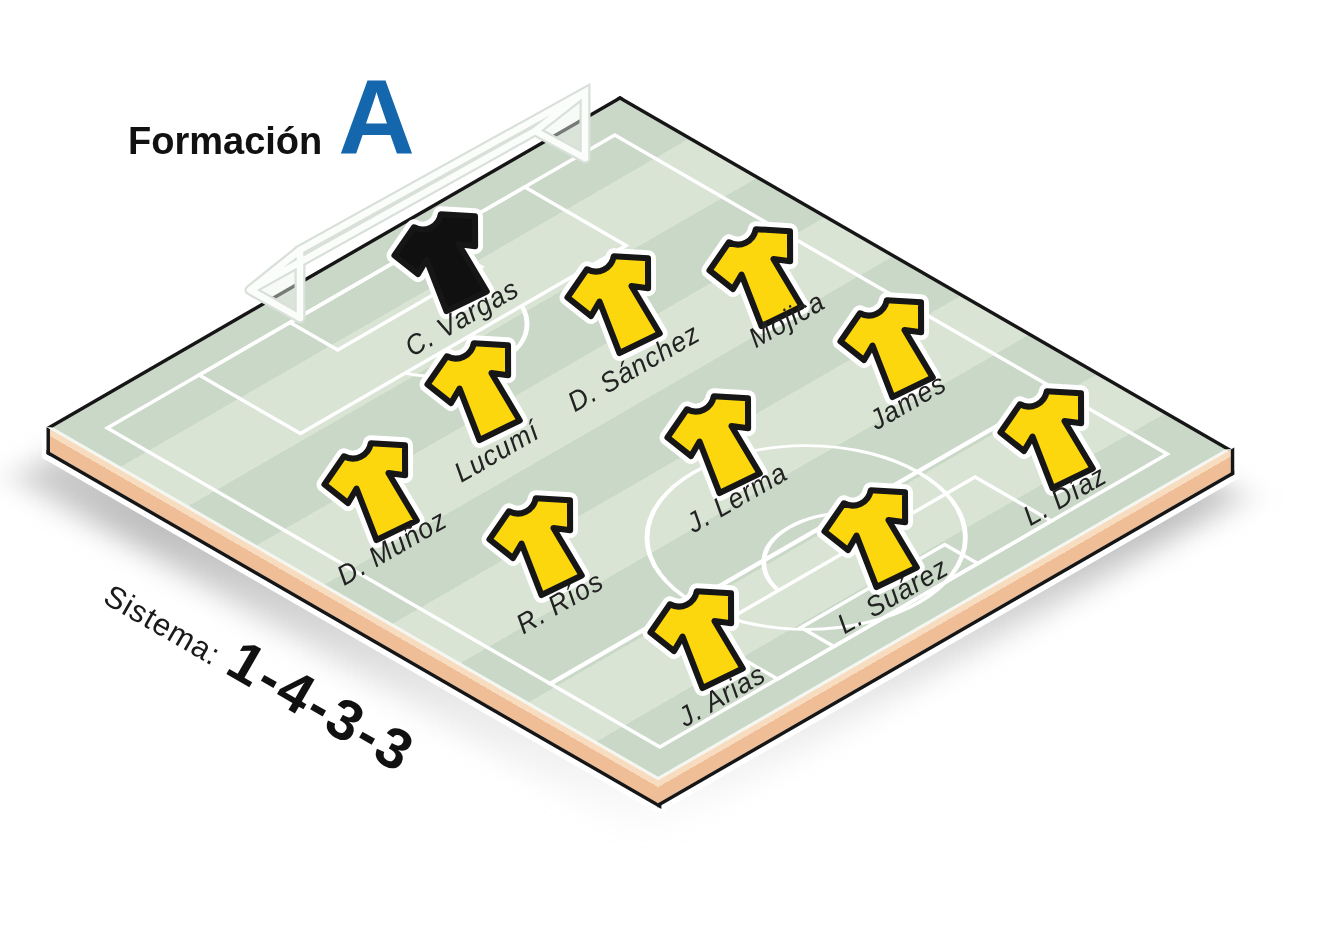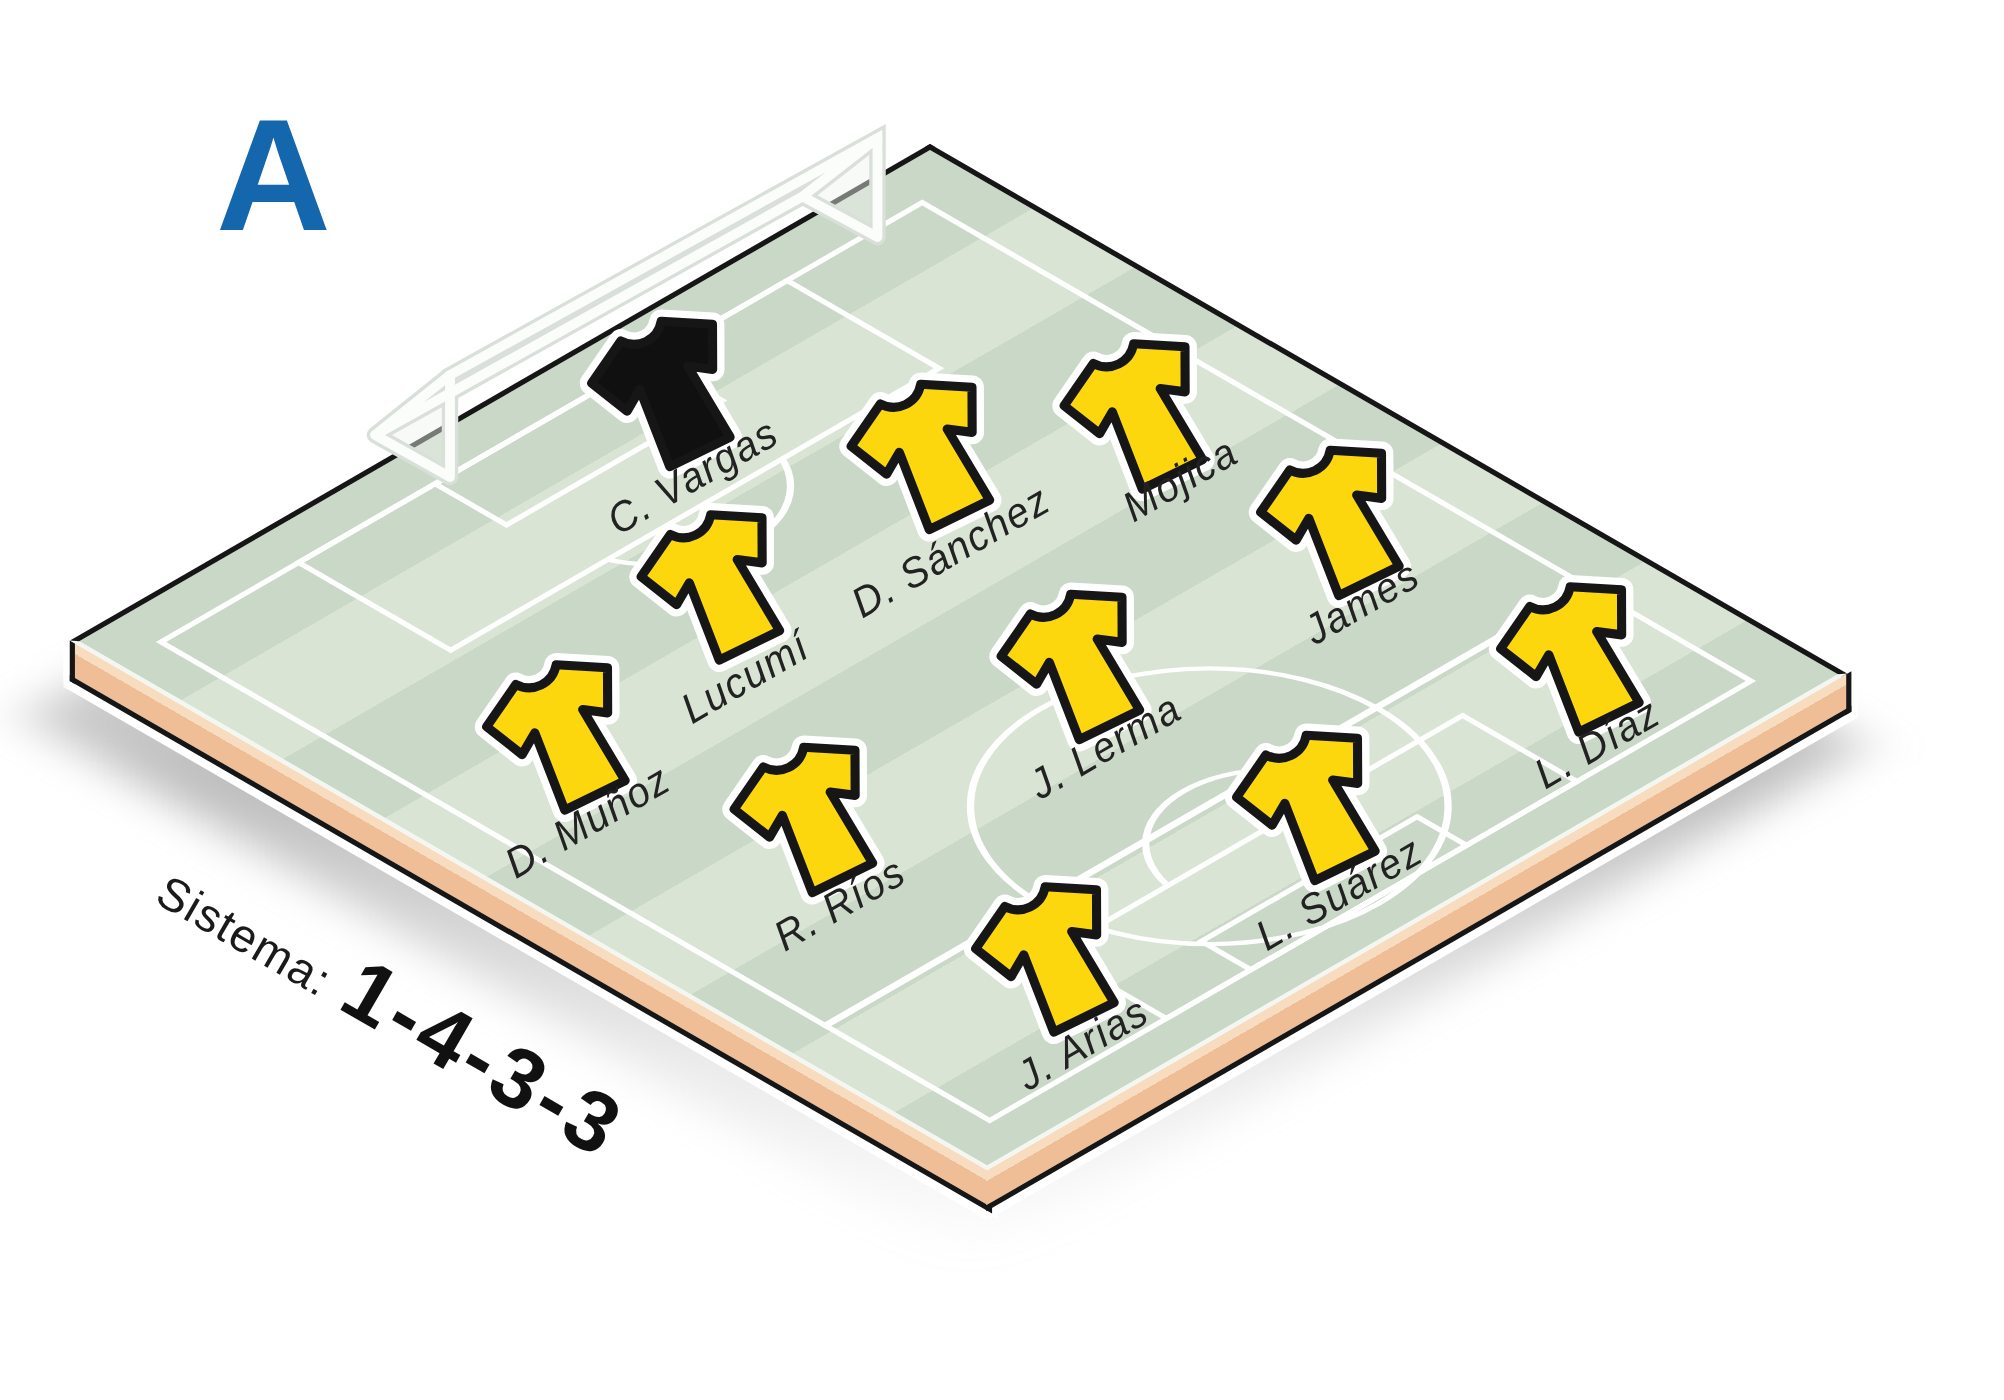--- a/index.html
+++ b/index.html
@@ -239,20 +239,21 @@
       <svg viewBox="0 0 120 112">
         <use href="#jersey-shape" class="halo"></use>
         <use href="#jersey-shape" class="body"></use>
       </svg>
     </div>
     <div class="player-name" style="left: 1065px; top: 496px;">L. Díaz</div>
   </div>
 </div>
 
   <div class="headline">
+    <span class="label">Formación</span>
     <span class="variant" style="color: rgb(20, 103, 173);">A</span>
   </div>
 
   <div class="system">
     <span class="label">Sistema:</span>
     <span class="value">1-4-3-3</span>
   </div>
 
 </div>
 

